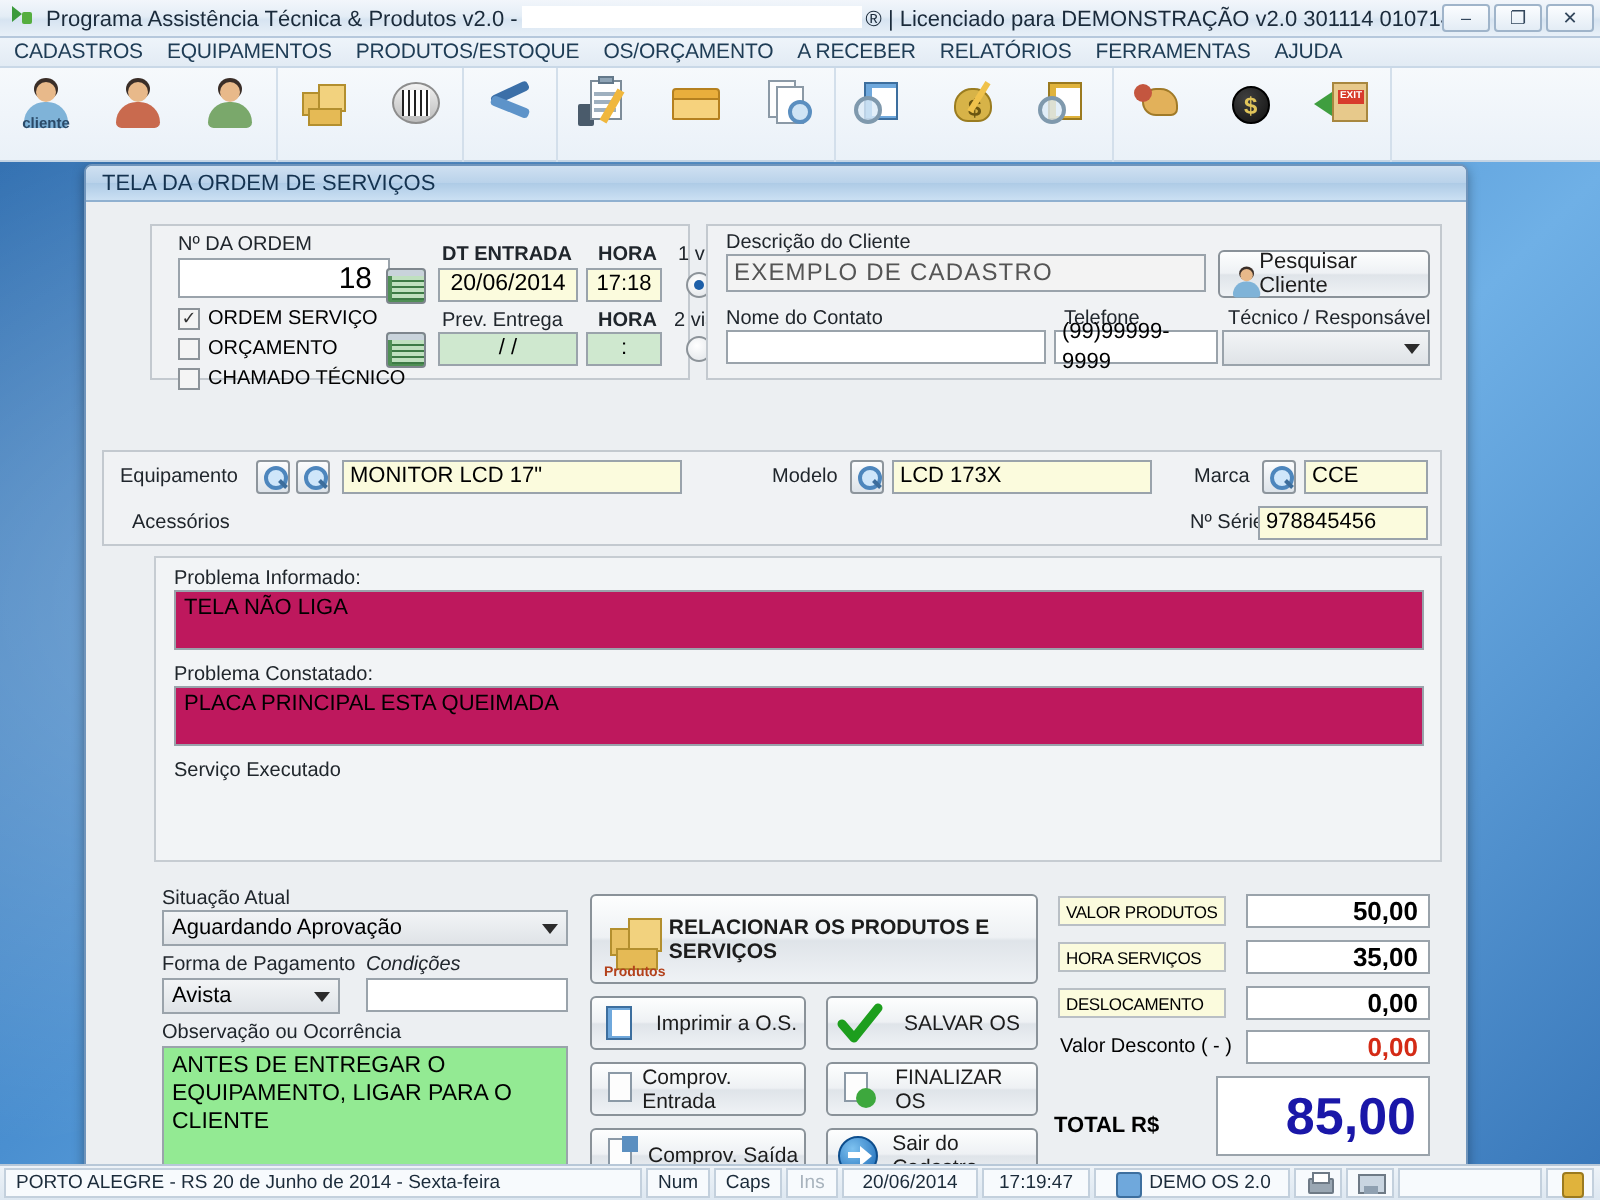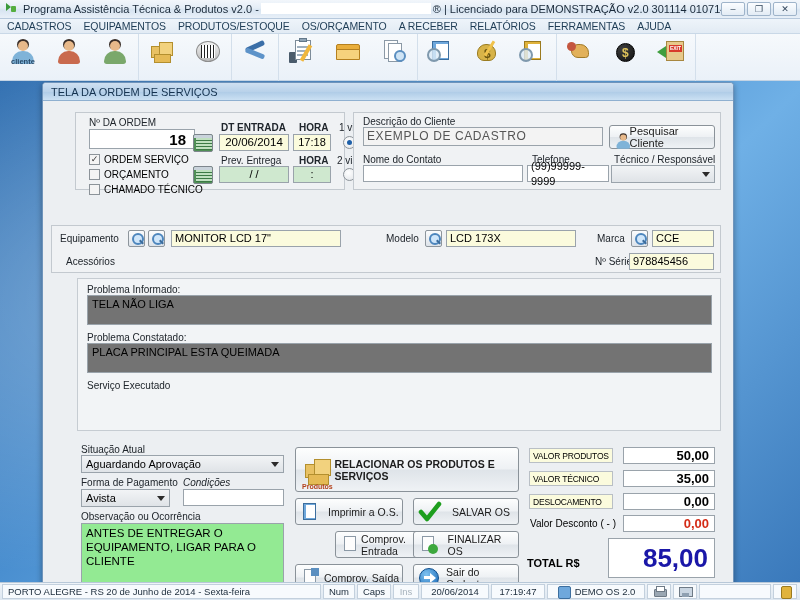--- a/index.html
+++ b/index.html
@@ -298,21 +298,21 @@
     position:relative;
   }
   .btn .btxt { margin-left: 6px; }
 
   .fieldset {
     border:1px solid #c6ccd2;
     background:#f2f4f6;
   }
   .memo {
     border:1px solid #9aa3ab;
-    background:#737373;
+    background:#be185d;
     font-size:11px;
     padding:2px 4px;
     line-height:13px;
   }
   .memo.green { background:#93ea93; }
 
   .valbox-lbl {
     background:#fbfbdd; border:1px solid #b9bfc5;
     font-size:8.5px; height:15px; display:flex; align-items:center; padding-left:3px;
     letter-spacing:-.2px;
@@ -511,21 +511,21 @@
 
       <div id="os-titlebar">
         <span>TELA DA ORDEM DE SERVIÇOS</span>
       </div>
 
       <div id="os-body">
 
         <div class="panel" style="position:absolute;left:32px;top:11px;width:270px;height:78px;"></div>
 
         <div style="position:absolute;left:46px;top:16px;" class="lbl-sm">Nº DA ORDEM</div>
-        <div class="txt right" style="position:absolute;left:46px;top:28px;width:106px;height:20px;font-size:15px;font-weight:bold;padding-right:8px;">18</div>
+        <div class="txt right" style="position:absolute;left:46px;top:28px;width:106px;height:20px;font-size:15px;font-weight:normal;padding-right:8px;">18</div>
 
         <div class="chk" style="position:absolute;left:46px;top:53px;">
           <span class="box on"></span>
           <span>ORDEM SERVIÇO</span>
         </div>
         <div class="chk" style="position:absolute;left:46px;top:68px;">
           <span class="box"></span>
           <span>ORÇAMENTO</span>
         </div>
         <div class="chk" style="position:absolute;left:46px;top:83px;">
@@ -645,21 +645,21 @@
 
         <div class="btn" style="position:absolute;left:370px;top:397px;width:106px;height:27px;">
           <span style="width:24px;height:22px;position:relative;">
             <svg width="24" height="22" viewBox="0 0 24 22">
                 <path d="M3 11 L9 18 L21 3" stroke="#1d9e1d" stroke-width="4.5" fill="none" stroke-linecap="round" stroke-linejoin="round"></path>
               </svg>
           </span>
           <span class="btxt" style="font-size:10.5px;margin-left:10px;">SALVAR OS</span>
         </div>
 
-        <div class="btn" style="position:absolute;left:252px;top:430px;width:108px;height:27px;margin-left:40px;">
+        <div class="btn" style="position:absolute;left:252px;top:430px;width:108px;height:27px;">
           <span class="ic ic-doc" style="width:22px;height:22px;">
               <span class="p1" style="left:4px;top:2px;width:12px;height:15px;"></span>
             </span>
           <span class="btxt" style="font-size:10.5px;margin-left:0px;">Comprov. Entrada</span>
         </div>
 
         <div class="btn" style="position:absolute;left:370px;top:430px;width:106px;height:27px;justify-content:space-between;">
           <span class="ic ic-doc" style="width:22px;height:22px;">
               <span class="p1" style="left:4px;top:2px;width:12px;height:15px;"></span>
               <span style="position:absolute;left:10px;top:10px;width:10px;height:10px;border-radius:50%;background:#3da83d;"></span>
@@ -680,21 +680,21 @@
             <span style="position:absolute;left:1px;top:1px;width:20px;height:20px;border-radius:50%;background:radial-gradient(circle at 35% 30%,#7ec2f0,#1464b4);border:1px solid #0d4d8c;"></span>
             <span style="position:absolute;left:6px;top:9px;width:8px;height:3px;background:#fff;"></span>
             <span style="position:absolute;left:12px;top:6px;width:0;height:0;border-top:5px solid transparent;border-bottom:5px solid transparent;border-left:6px solid #fff;"></span>
           </span>
           <span class="btxt" style="font-size:10.5px;margin-left:8px;">Sair do Cadastro</span>
         </div>
 
         <div class="valbox-lbl" style="position:absolute;left:486px;top:347px;width:84px;">VALOR PRODUTOS</div>
         <div class="valbox-num" style="position:absolute;left:580px;top:346px;width:92px;">50,00</div>
 
-        <div class="valbox-lbl" style="position:absolute;left:486px;top:370px;width:84px;">VALOR TÉCNICO</div>
+        <div class="valbox-lbl" style="position:absolute;left:486px;top:370px;width:84px;">HORA SERVIÇOS</div>
         <div class="valbox-num" style="position:absolute;left:580px;top:369px;width:92px;">35,00</div>
 
         <div class="valbox-lbl" style="position:absolute;left:486px;top:393px;width:84px;">DESLOCAMENTO</div>
         <div class="valbox-num" style="position:absolute;left:580px;top:392px;width:92px;">0,00</div>
 
         <div style="position:absolute;left:481px;top:417px;width:92px;font-size:10px;text-align:right;">Valor Desconto ( - )</div>
         <div class="valbox-num" style="position:absolute;left:580px;top:414px;width:92px;color:#d42b16;">0,00</div>
 
         <div style="position:absolute;left:484px;top:456px;font-size:11px;font-weight:bold;">TOTAL R$</div>
         <div style="position:absolute;left:565px;top:437px;width:107px;height:40px;background:#fff;border:1px solid #9aa3ab;display:flex;align-items:center;justify-content:flex-end;padding-right:6px;font-size:26px;font-weight:bold;color:#1a17a8;">85,00</div>

